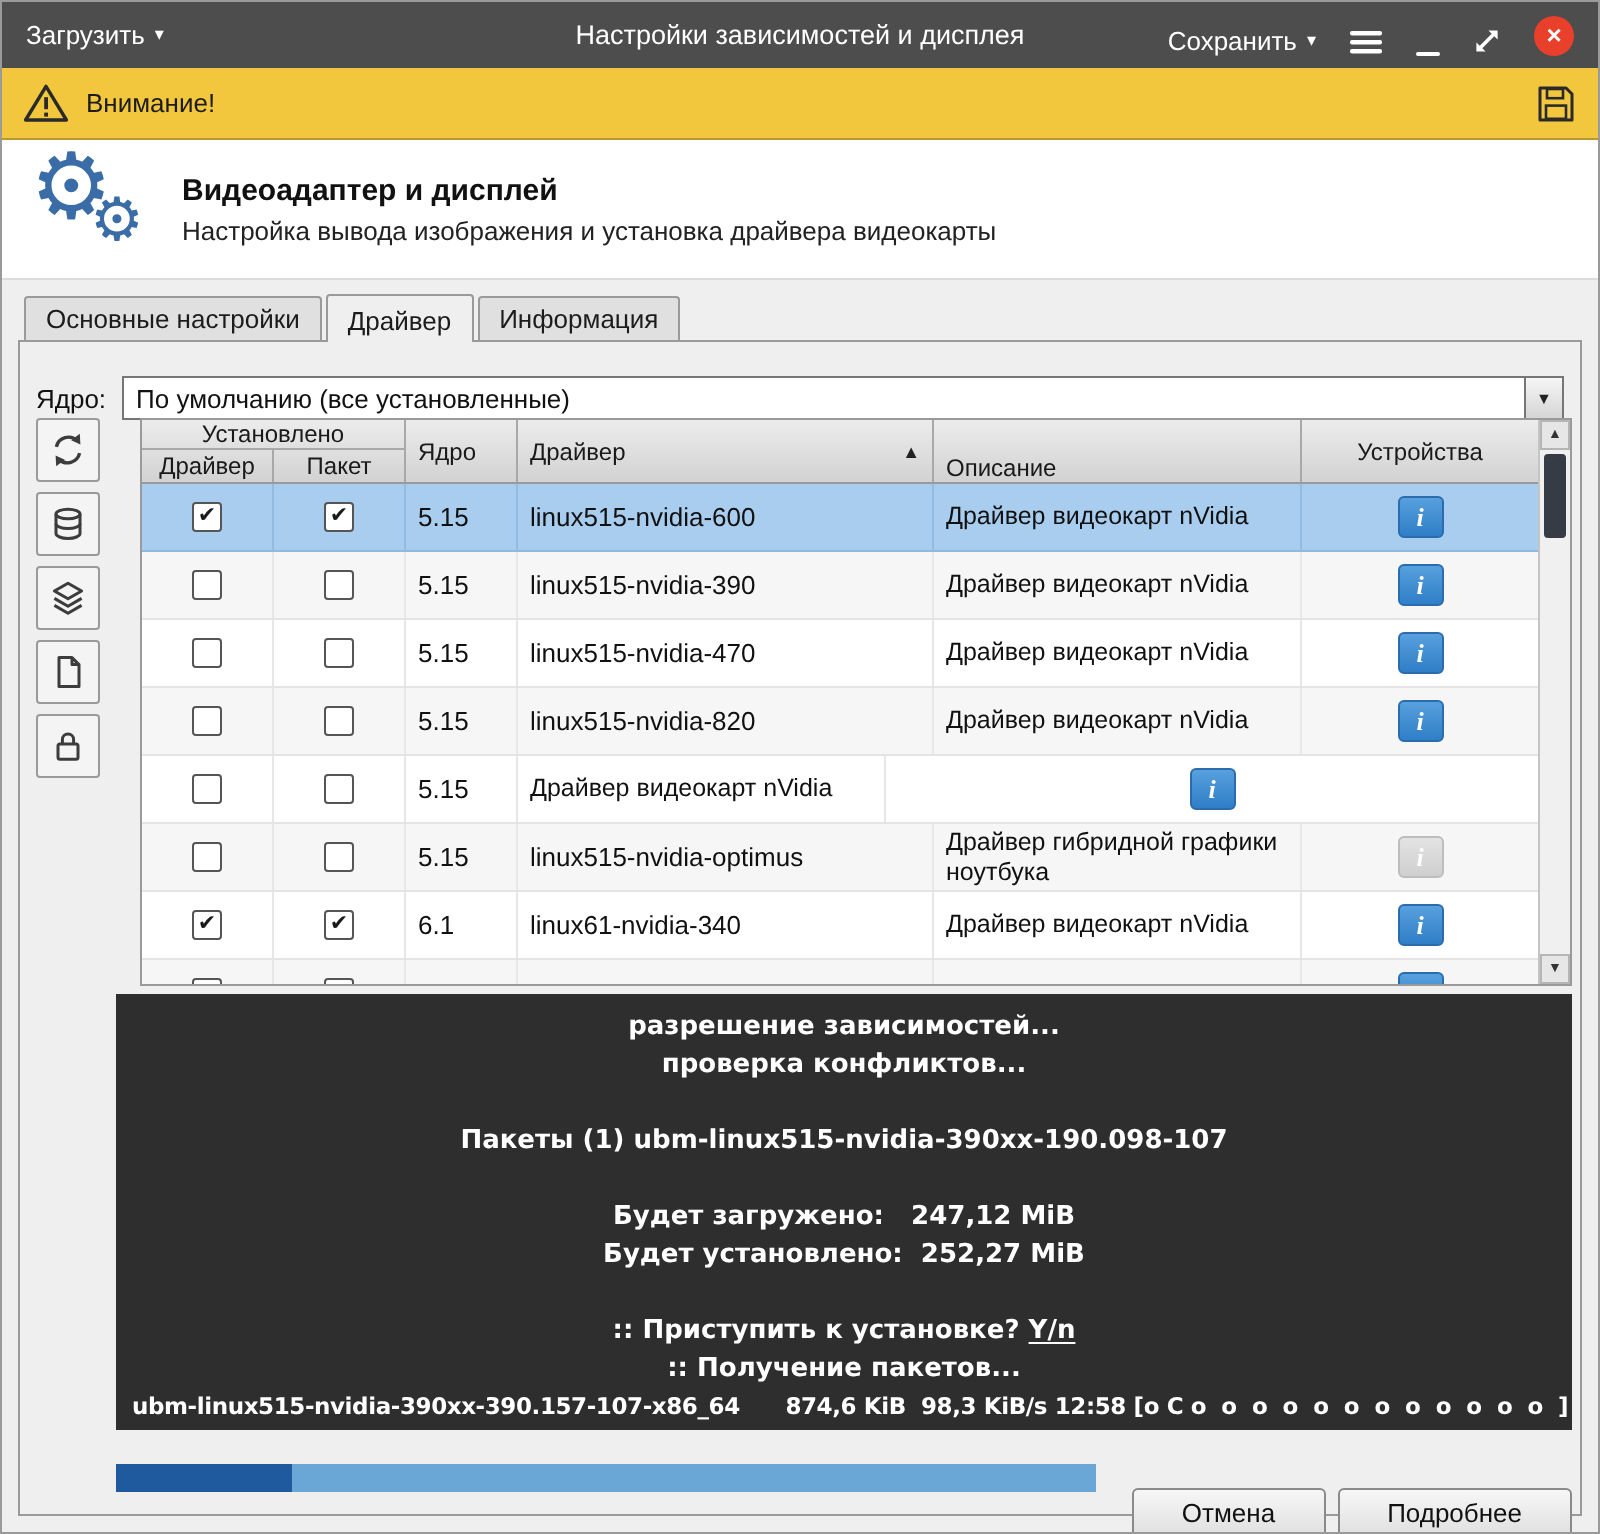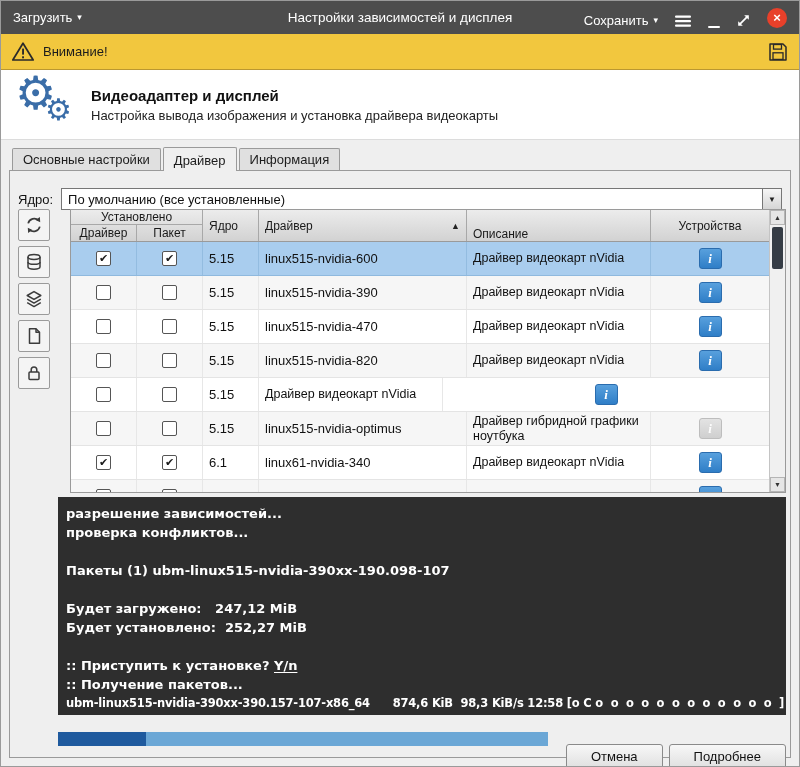--- a/index.html
+++ b/index.html
@@ -79,21 +79,21 @@
   .info-btn { width:23px; height:21px; border-radius:3px; background:linear-gradient(#58a0dd,#2f7ec7); border:1px solid #2a6cae; color:#fff; font-family:"Liberation Serif", serif; font-style:italic; font-weight:bold; font-size:13px; display:flex; align-items:center; justify-content:center; }
   .info-btn.disabled { background:linear-gradient(#e3e3e3,#cfcfcf); border-color:#bdbdbd; color:#fdfdfd; }
 
   
   .vscroll { width:16px; flex:0 0 16px; background:#f0f0f0; border-left:1px solid #c4c4c4; display:flex; flex-direction:column; }
   .sb-btn { height:15px; flex:0 0 15px; background:#e6e6e6; border:1px solid #b5b5b5; display:flex; align-items:center; justify-content:center; font-size:7px; color:#333; }
   .sb-track { flex:1; position:relative; }
   .sb-thumb { position:absolute; top:2px; left:2px; right:2px; height:42px; background:#353c45; border-radius:2px; }
 
   
-  .terminal { position:absolute; top:326px; left:48px; right:4px; height:218px; background:#2e2e2e; color:#fff; padding:7px 8px; overflow:hidden; font-family:"DejaVu Sans", sans-serif; font-weight:bold; font-size:13px; line-height:19px; }
+  .terminal { position:absolute; top:326px; left:48px; right:4px; height:218px; background:#2e2e2e; color:#fff; padding:7px 8px; overflow:hidden; font-family:"DejaVu Sans", sans-serif; font-weight:bold; font-size:13px; line-height:19px;text-align:center; }
   .term-line { white-space:pre; }
   .term-line:last-child { font-size:11.5px; letter-spacing:-0.2px; }
   .term-line u { text-underline-offset:2px; }
 
   
   .footer { position:absolute; left:48px; right:4px; top:554px; height:28px; display:flex; align-items:center; }
   .progress { flex:1; height:14px; background:#ccd5dc; margin-right:12px; display:flex; overflow:hidden; }
   .pseg { height:100%; }
   .btn { height:26px; padding:0 24px; margin-left:6px; background:linear-gradient(#f7f7f7,#dfdfdf); border:1px solid #8a8a8a; border-radius:3px; font-size:13px; color:#111; display:flex; align-items:center; white-space:nowrap;margin-top:35px; }
 

